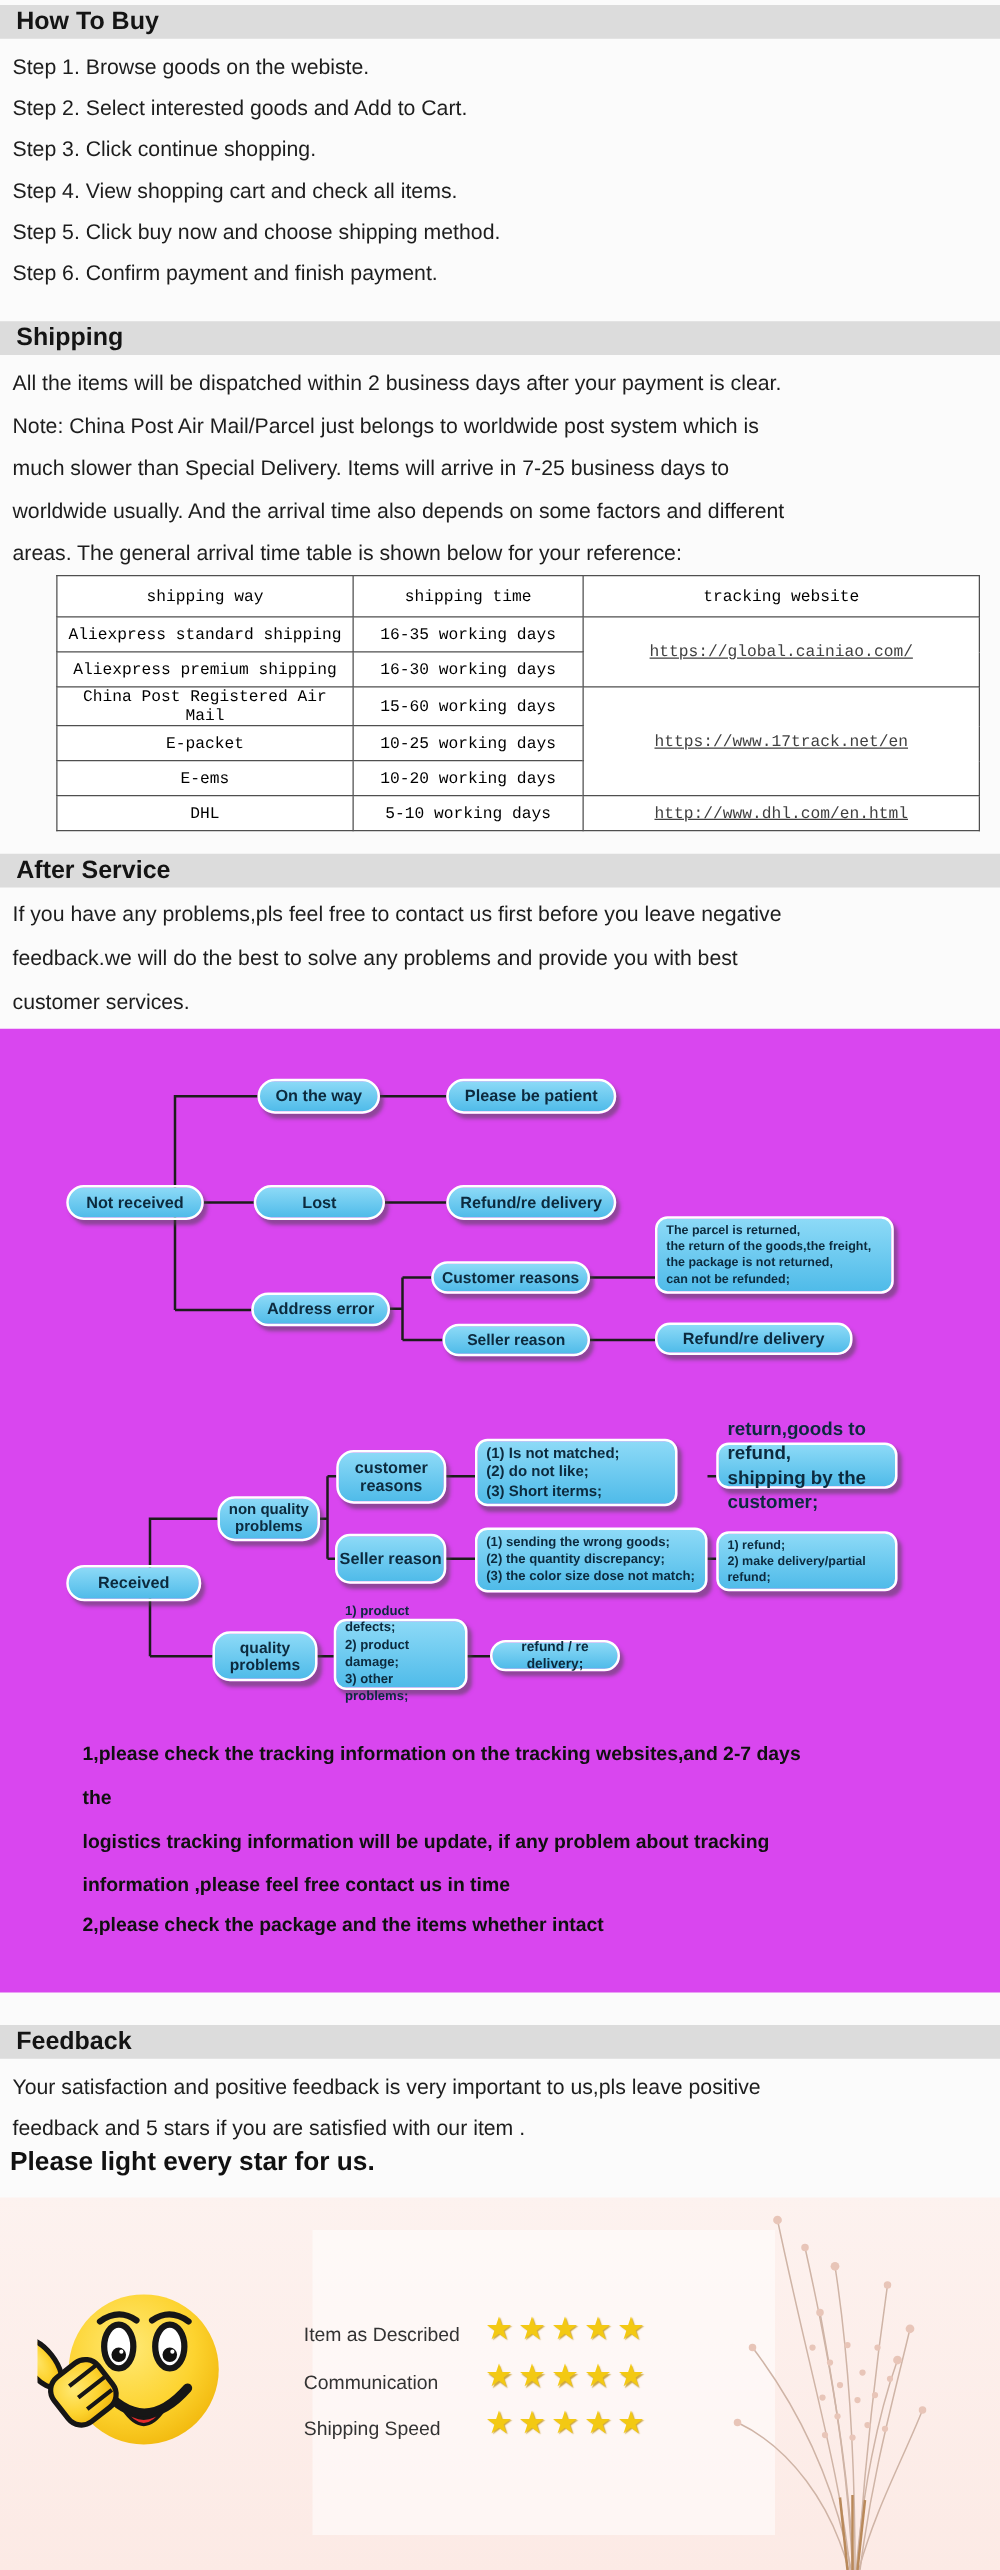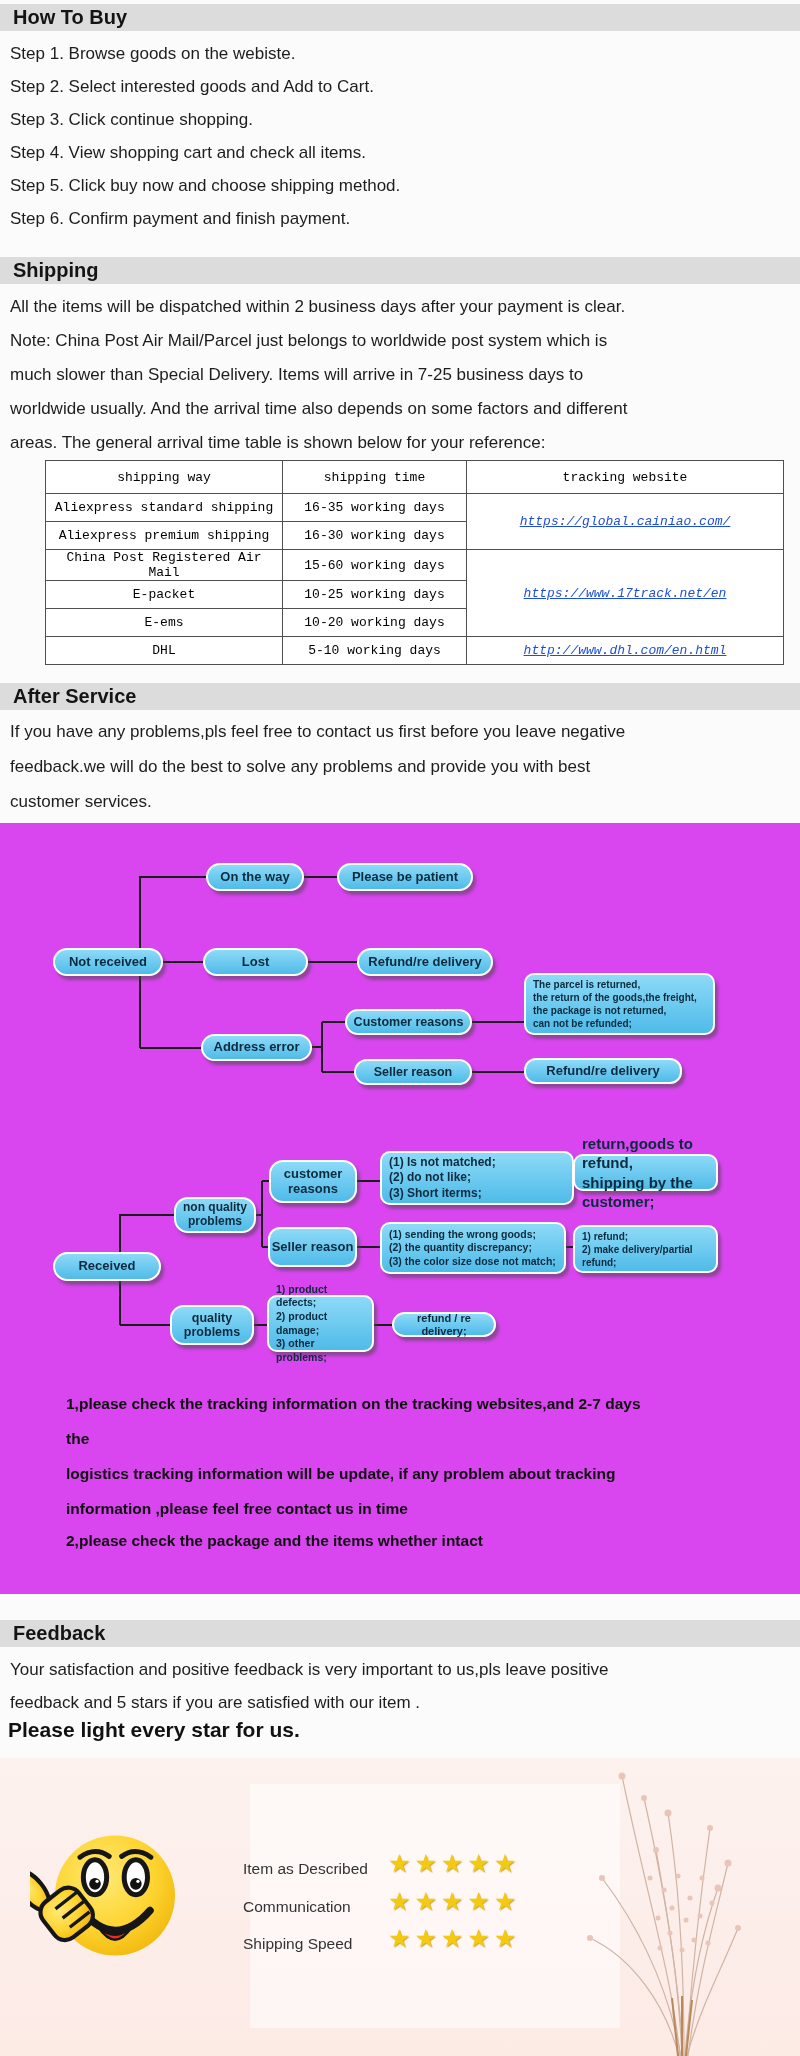--- a/index.html
+++ b/index.html
@@ -11,21 +11,21 @@
         color:#141414;font-family:"Liberation Sans",sans-serif;}
   
   .para{position:absolute;left:10px;font-size:17px;color:#1d1d1d;line-height:34px;white-space:pre-line;}
   .step{height:33px;display:flex;align-items:center;font-size:17px;color:#1d1d1d;}
   
   .ship-table{position:absolute;top:460px;left:45px;border-collapse:collapse;
         font-family:"Liberation Mono",monospace;font-size:13px;color:#000;background:#fff;}
   .ship-table th,.ship-table td{border:1px solid #4f4f4f;text-align:center;padding:0 5px;font-weight:400;}
   .ship-table th{height:32px;}
   .ship-table td{height:27px;}
-  .ship-table a{color:#1d4ed8;text-decoration:underline;cursor:pointer;font-style:italic;}
+  .ship-table a{color:#404040;text-decoration:underline;cursor:pointer;}
   
   .flow{position:absolute;top:823px;left:0;width:800px;height:771px;background:#d946ef;}
   .flow svg.conn{position:absolute;left:0;top:0;}
   .node{position:absolute;display:flex;align-items:center;justify-content:center;text-align:center;
         background:linear-gradient(180deg,#8ddaf7 0%,#4fbbe9 100%);border:2px solid #ffffff;
         color:#0c2a3e;font-weight:700;box-shadow:3px 4px 3px rgba(70,70,70,.5);
         box-sizing:border-box;white-space:pre-line;line-height:1.15;}
   .pill{border-radius:999px;font-size:13px;}
   .rbox{border-radius:10px;font-size:10.5px;justify-content:flex-start;text-align:left;
         padding:3px 7px;line-height:1.3;}
@@ -118,39 +118,39 @@
 
   <div class="flow">
     <svg class="conn" width="800" height="771">
       <path d="M140 225 V54 H206 M304 54 H357 M163 139 H203 M308 139 H357 M140 225 H201
                M312 224 H322 M322 199 V249 M322 199 H345 M322 249 H354 M472 199 H524 M472 249 H524
                M120 502 V392 H174 M120 502 H170 M256 392 H262 M262 358 V424 M262 358 H269 M262 424 H268
                M357 358 H380 M566 358 H573 M357 424 H380 M566 424 H573 M254 502 H267 M374 502 H392" stroke="#1c1c1c" stroke-width="2" fill="none"></path>
     </svg>
 
     <div class="node pill" style="left:206px;top:40px;width:98px;height:28px;">On the way</div>
-    <div class="node pill" style="left:337px;top:40px;width:136px;height:28px;">Please be patient</div>
+    <div class="node pill" style="left:357px;top:40px;width:136px;height:28px;">Please be patient</div>
     <div class="node pill" style="left:53px;top:125px;width:110px;height:28px;">Not received</div>
     <div class="node pill" style="left:203px;top:125px;width:105px;height:28px;">Lost</div>
     <div class="node pill" style="left:357px;top:125px;width:136px;height:28px;">Refund/re delivery</div>
     <div class="node pill" style="left:345px;top:186px;width:127px;height:26px;font-size:12.5px;">Customer reasons</div>
     <div class="node pill" style="left:201px;top:211px;width:111px;height:27px;">Address error</div>
     <div class="node rbox" style="left:524px;top:150px;width:191px;height:62px;font-size:10px;">The parcel is returned,
 the return of the goods,the freight,
 the package is not returned,
 can not be refunded;</div>
     <div class="node pill" style="left:354px;top:236px;width:118px;height:26px;font-size:12.5px;">Seller reason</div>
     <div class="node pill" style="left:524px;top:235px;width:158px;height:26px;border-radius:12px;">Refund/re delivery</div>
 
     <div class="node pill" style="left:53px;top:429px;width:108px;height:29px;">Received</div>
     <div class="node pill" style="left:174px;top:374px;width:82px;height:36px;border-radius:14px;font-size:12px;">non quality
 problems</div>
     <div class="node pill" style="left:269px;top:337px;width:88px;height:43px;border-radius:14px;font-size:13px;">customer
 reasons</div>
-    <div class="node rbox" style="left:380px;top:328px;width:194px;height:54px;font-size:12px;">(1) Is not matched;
+    <div class="node rbox" style="left:380px;top:328px;width:162px;height:54px;font-size:12px;">(1) Is not matched;
 (2) do not like;
 (3) Short iterms;</div>
     <div class="node rbox" style="left:573px;top:331px;width:145px;height:37px;font-size:15px;">return,goods to refund,
 shipping by the customer;</div>
     <div class="node pill" style="left:268px;top:404px;width:89px;height:40px;border-radius:12px;font-size:13px;">Seller reason</div>
     <div class="node rbox" style="left:380px;top:399px;width:186px;height:52px;font-size:10.5px;">(1) sending the wrong goods;
 (2) the quantity discrepancy;
 (3) the color size dose not match;</div>
     <div class="node rbox" style="left:573px;top:402px;width:145px;height:48px;font-size:10px;">1) refund;
 2) make delivery/partial refund;</div>

